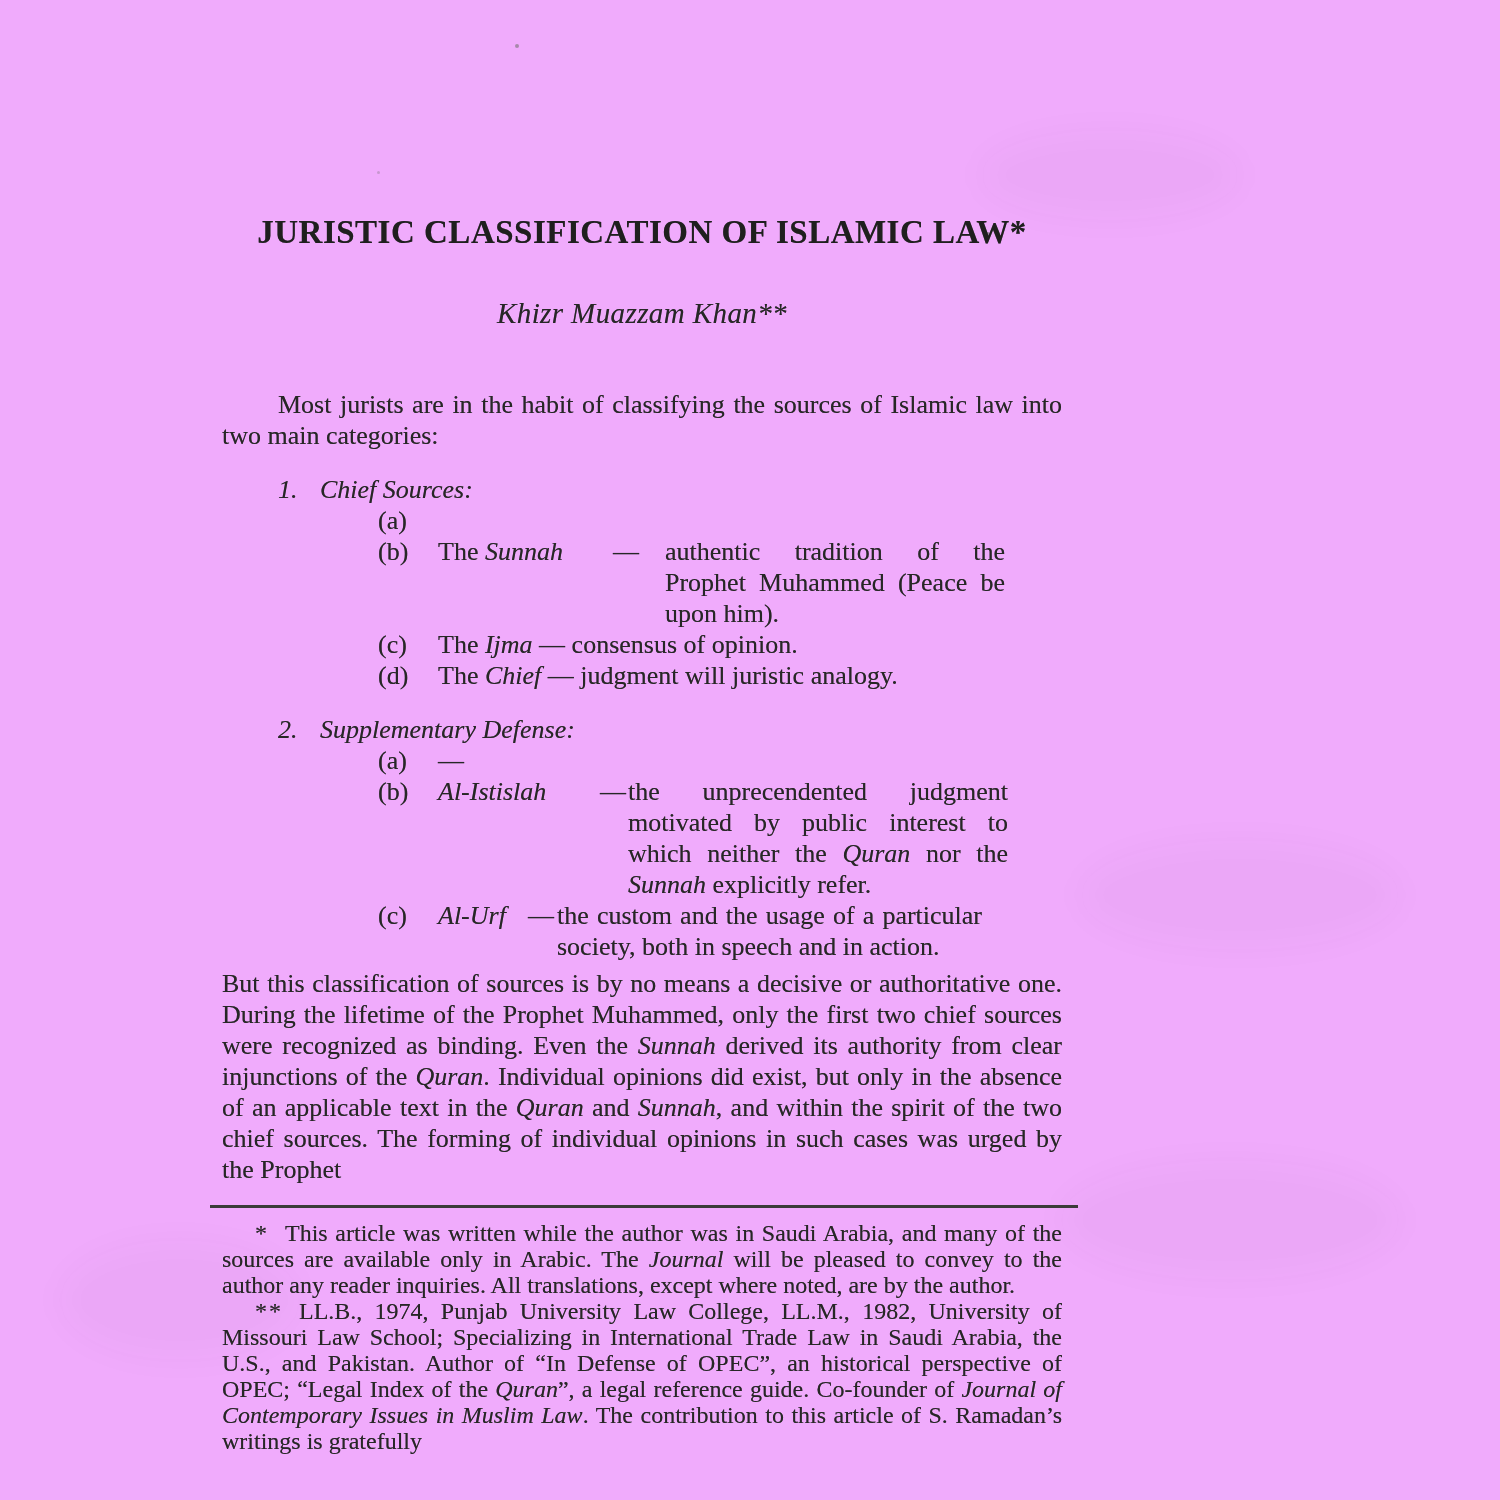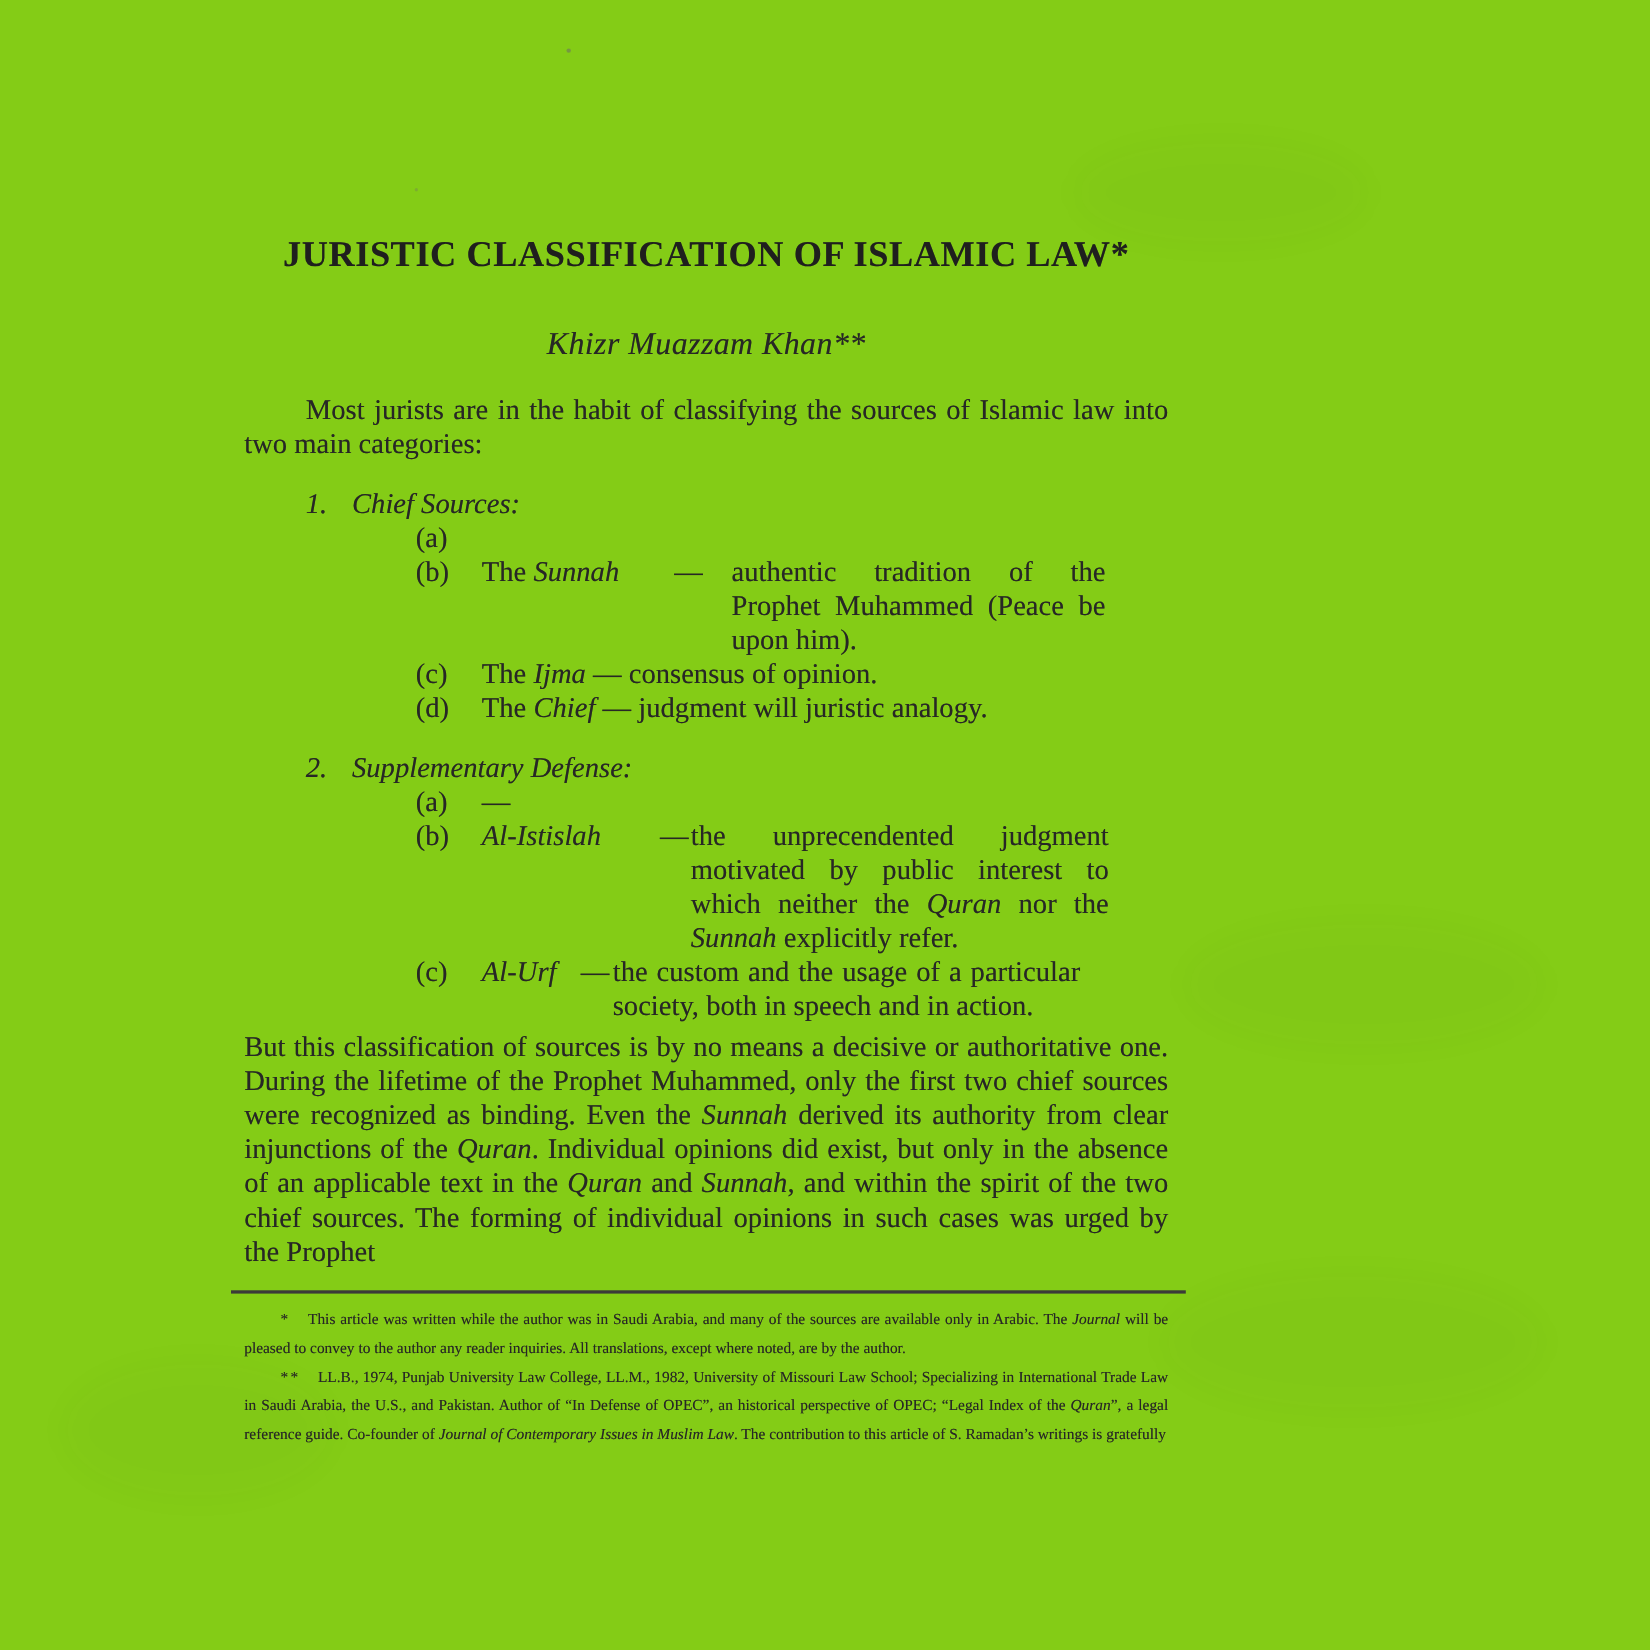--- a/index.html
+++ b/index.html
@@ -1,45 +1,45 @@
 <!DOCTYPE html>
 <html><head>
 <meta charset="utf-8">
 <style>
   html,body{margin:0;padding:0;}
   body{width:1500px;height:1500px;background:#f7f7f5;}
-  .sheet{position:relative;width:1500px;height:1500px;background:#84cc16;overflow:hidden;}
+  .sheet{position:relative;width:1500px;height:1500px;background:#f0abfc;overflow:hidden;}
   
   .blob{position:absolute;border-radius:50%;background:rgba(60,60,55,0.022);filter:blur(14px);}
   .speck{position:absolute;border-radius:50%;background:#6b6b68;}
   .col{
     position:relative;width:840px;margin-left:222px;padding-top:212px;
     font-family:"Liberation Serif","DejaVu Serif",serif;
     font-size:26px;line-height:31px;color:#272726;
     text-shadow:0 0 0.6px rgba(35,35,33,0.5);
   }
   .title{margin:0;font-size:33px;line-height:40px;font-weight:bold;text-align:center;
          letter-spacing:0.5px;color:#1f1f1e;}
   .author{margin-top:46px;text-align:center;font-style:italic;font-size:29px;letter-spacing:0.4px;}
-  .intro{margin:28px 0 0;text-indent:56px;text-align:justify;}
+  .intro{margin:60px 0 0;text-indent:56px;text-align:justify;}
   .numrow{margin-top:23px;padding-left:56px;font-style:italic;}
   .num{display:inline-block;width:42px;}
   .sub{display:flex;padding-left:156px;}
   .marker{width:60px;flex:none;}
   .itext{flex:1;}
   .lead{flex:none;}
   .dash{flex:none;}
   .def{flex:none;text-align:justify;}
   .w175{width:175px}.w52{width:52px}.w340{width:340px}
   .w162{width:162px}.w28{width:28px}.w380{width:380px}
   .w90{width:90px}.w29{width:29px}.w425{width:425px}
   .it{font-style:italic;}
   .para{margin:6px 0 0;text-align:justify;}
   .fnrule{margin:20px 0 12px -12px;width:868px;height:0;border-top:3px solid #3b3b39;}
-  .fn{margin:0;font-size:14px;line-height:26px;text-align:justify;text-indent:33px;}
+  .fn{margin:0;font-size:24px;line-height:26px;text-align:justify;text-indent:33px;}
   .fnmark{margin-right:16px;letter-spacing:2px;}
 </style>
 </head>
 <body>
 
 <div class="sheet">
 
   <div class="blob" style="left:980px;top:130px;width:260px;height:90px;"></div>
   <div class="blob" style="left:1080px;top:840px;width:320px;height:110px;"></div>
   <div class="blob" style="left:1060px;top:1160px;width:340px;height:120px;"></div>

